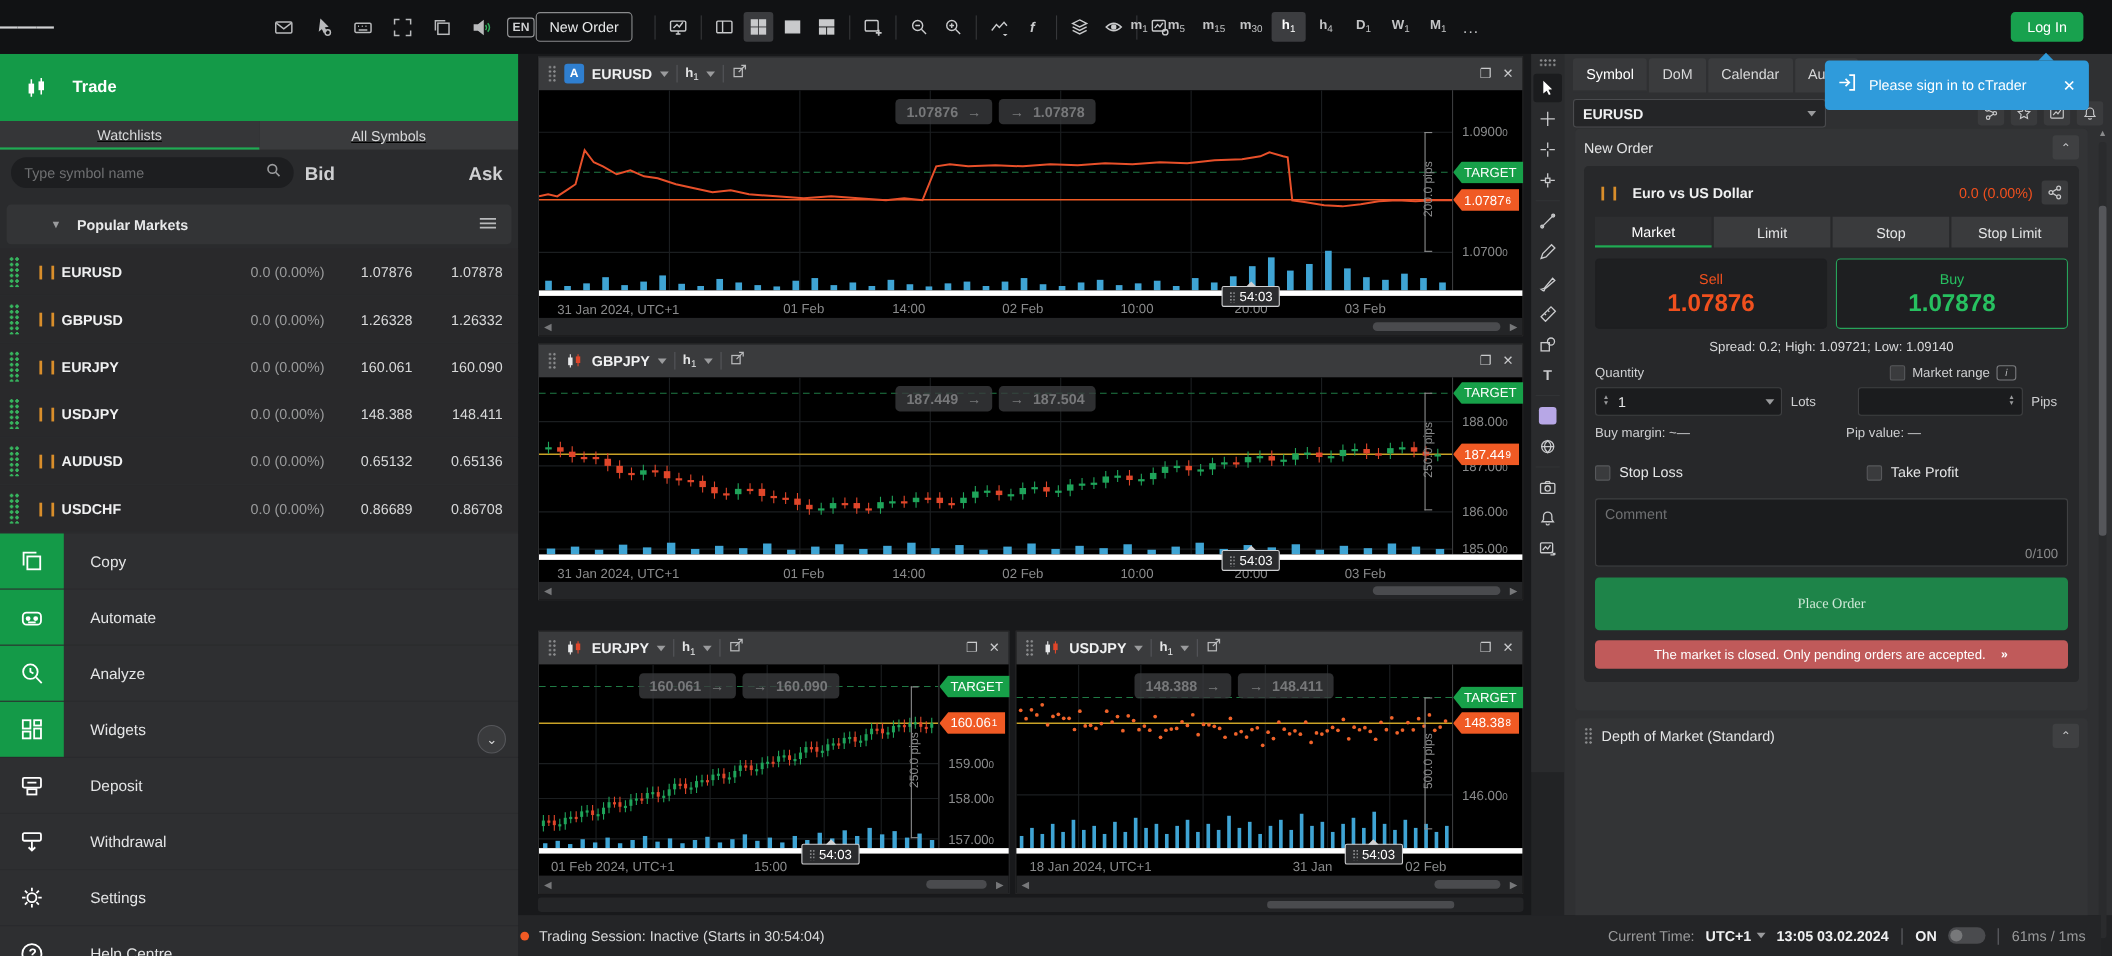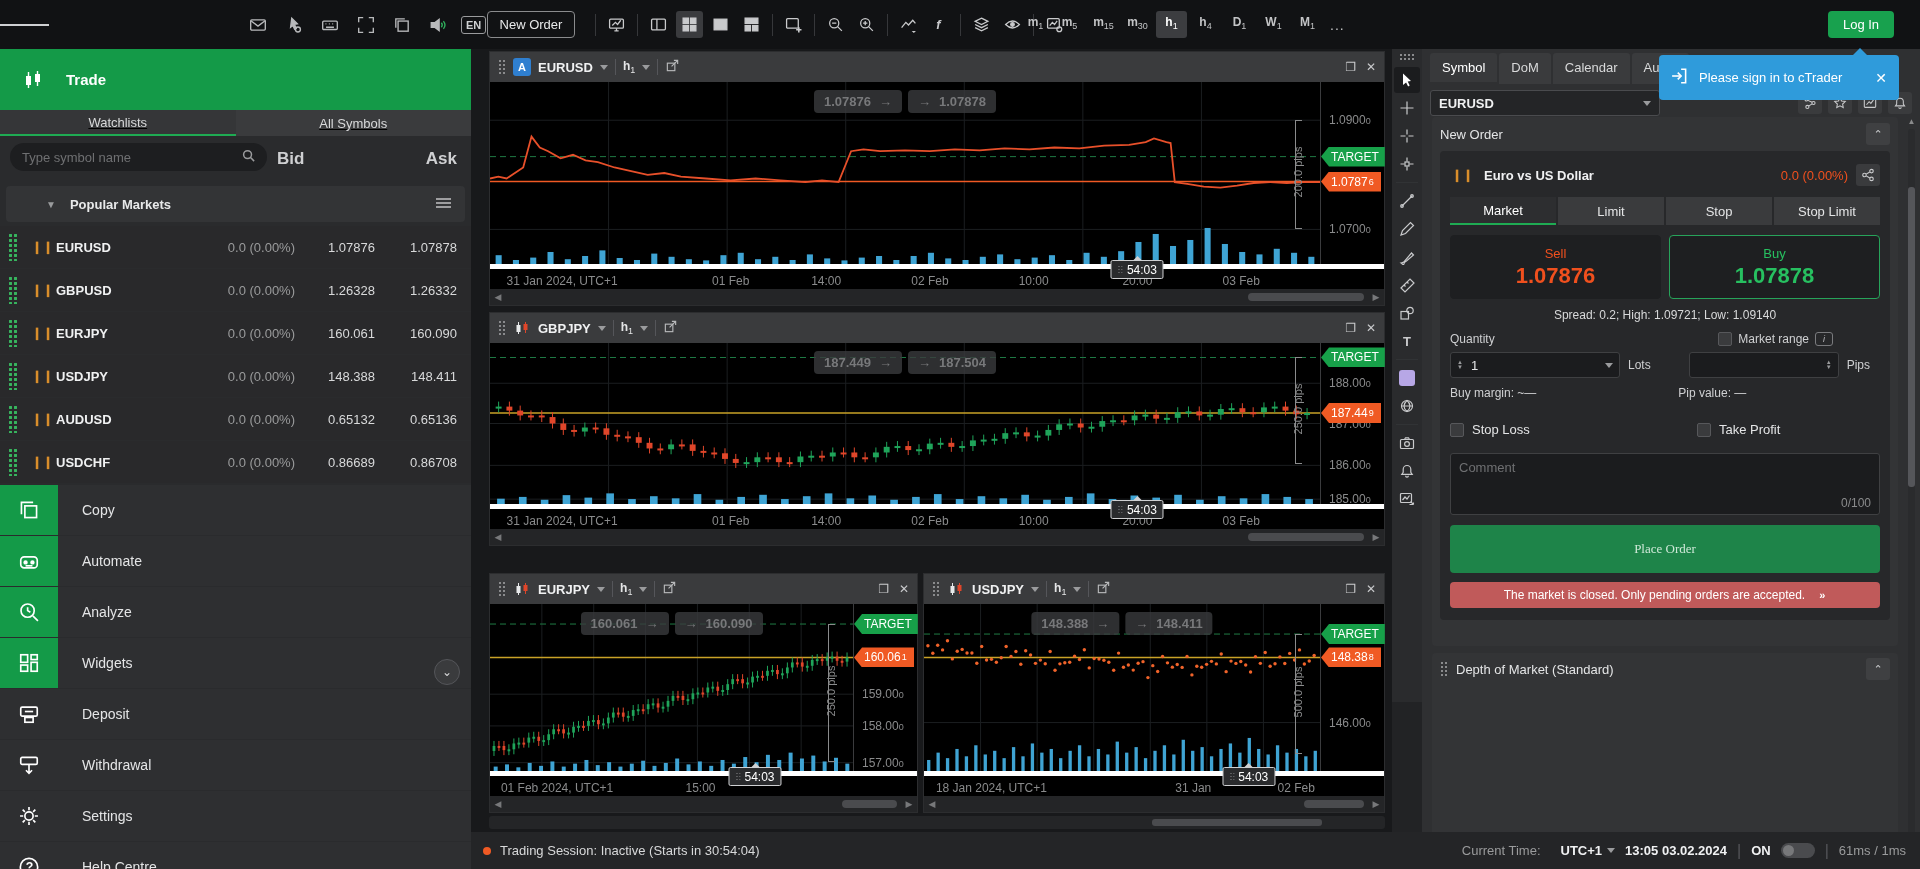--- a/index.html
+++ b/index.html
@@ -173,28 +173,28 @@
   #rscroll .track { position:absolute; top:12px; bottom:12px; left:1px; width:7px; background:#2a2b2d; border-radius:3px; }
   #rscroll .thumb { position:absolute; left:1px; top:70px; width:7px; height:300px; background:#55565a; border-radius:3px; }
 
   
   #toast { position:absolute; left:1659px; top:55px; width:240px; height:45px; background:#2f9bdb; border-radius:4px; display:flex; align-items:center; gap:10px; padding:0 12px; z-index:40; color:#fff; }
   #toast:before { content:""; position:absolute; top:-7px; right:32px; border-left:7px solid transparent; border-right:7px solid transparent; border-bottom:7px solid #2f9bdb; }
   #toast .msg { font-size:13px; }
   #toast .x { margin-left:auto; font-size:14px; cursor:pointer; }
 
   
-  #statusbar { position:absolute; left:471px; top:832px; width:1449px; height:37px; background:#242527; display:flex; align-items:center; }
+  #statusbar { position:absolute; left:461px; top:832px; width:1449px; height:37px; background:#242527; display:flex; align-items:center; }
   #sess { display:flex; align-items:center; gap:9px; margin-left:12px; color:#d8d9da; font-size:13px; }
   #sess .dot { width:8px; height:8px; border-radius:50%; background:#f05a24; }
   #st-right { margin-left:auto; display:flex; align-items:center; gap:10px; margin-right:14px; }
   #st-right .lbl { color:#9a9b9c; font-size:13px; }
   #st-right .strong { color:#f0f1f2; font-size:13px; font-weight:bold; }
   #st-right .sep { color:#55565a; }
-  #tz { display:flex; align-items:center; gap:5px;margin-left:10px; }
+  #tz { display:flex; align-items:center; gap:5px; }
   #on-toggle { width:34px; height:15px; background:#4a4b4e; border-radius:8px; position:relative; cursor:pointer; }
   #on-toggle:after { content:""; position:absolute; left:2px; top:2px; width:11px; height:11px; border-radius:50%; background:#77787a; }
   #latency { color:#9a9b9c; font-size:13px; }
 </style>
 </head>
 <body>
 
 <div id="app">
 
   <div id="topbar">

